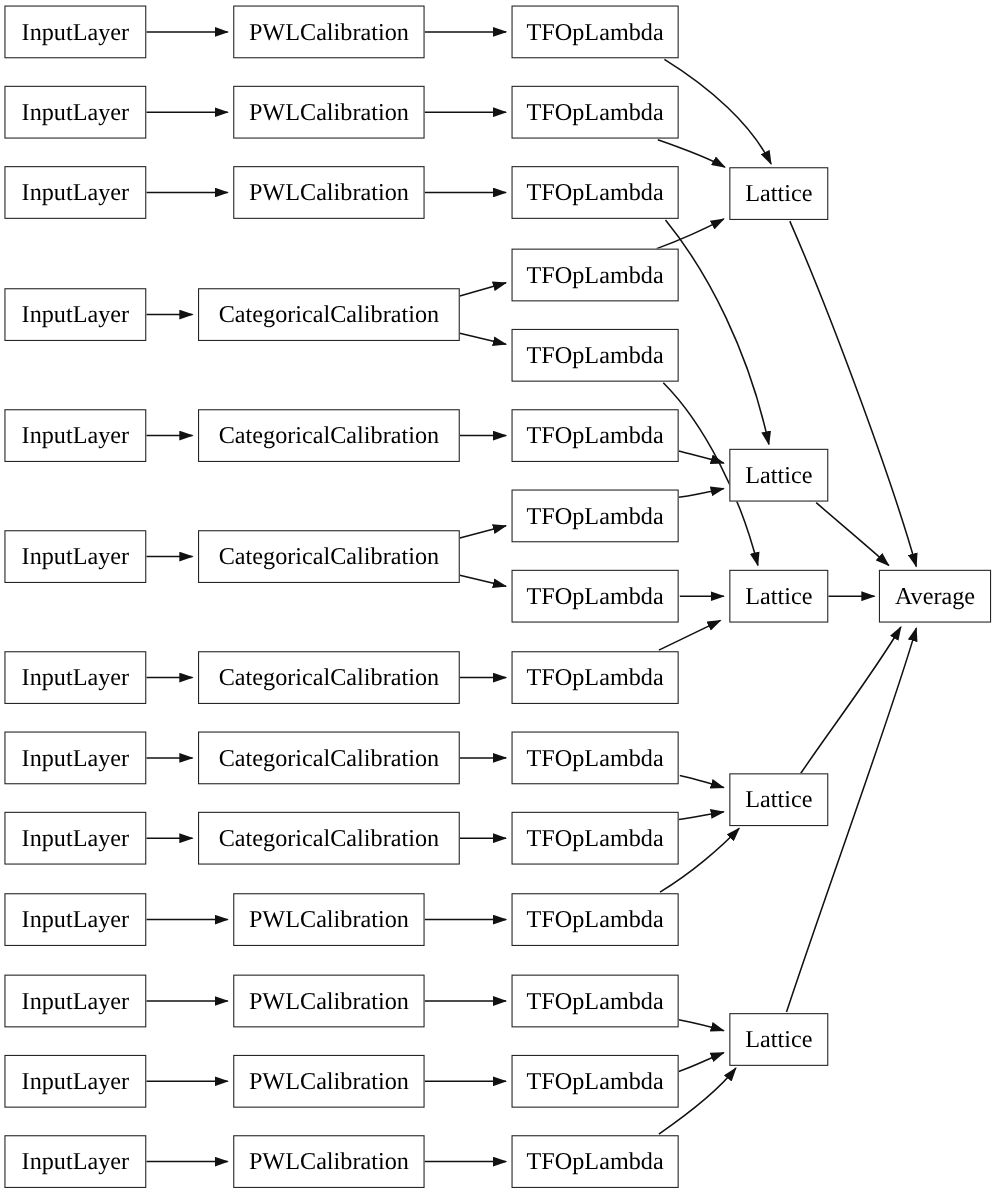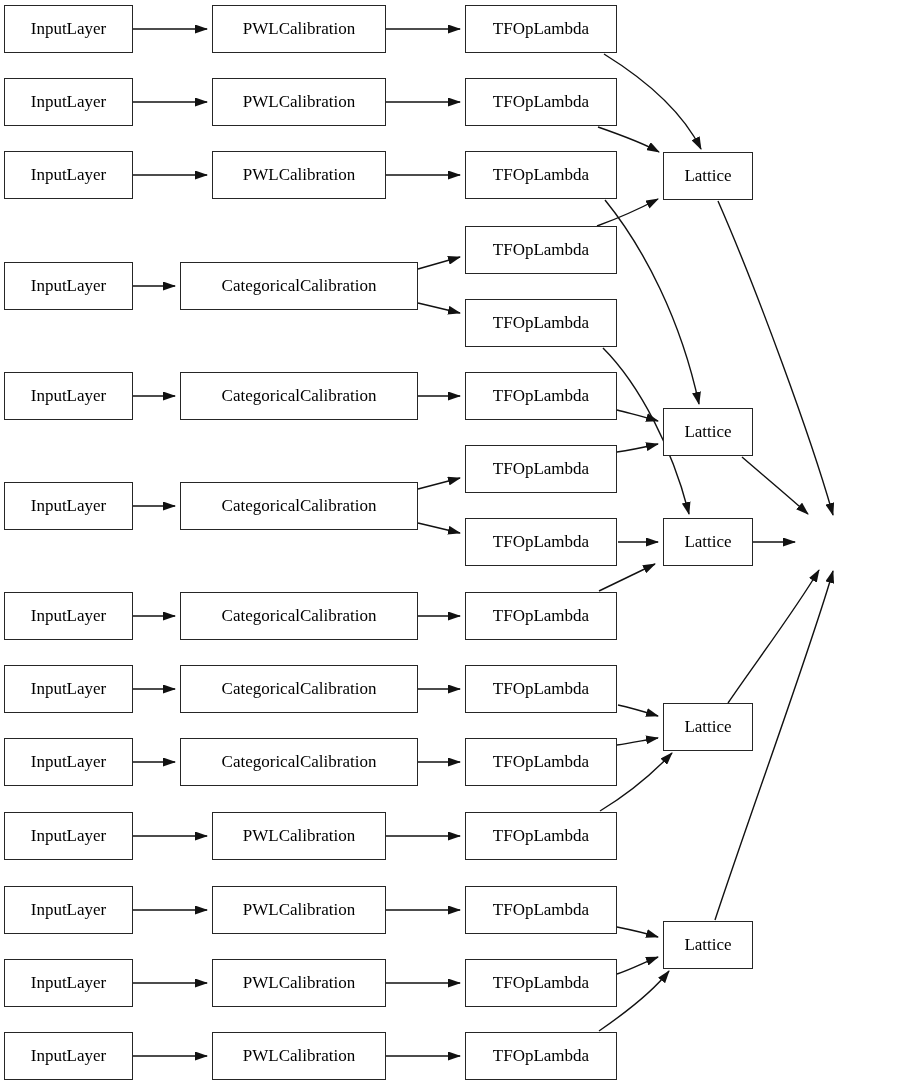--- a/index.html
+++ b/index.html
@@ -1,21 +1,21 @@
 <!DOCTYPE html>
 <html><head>
 <meta charset="utf-8">
 <style>
   html,body{margin:0;padding:0;background:#ffffff;}
   #canvas{position:relative;width:905px;height:1087px;background:#ffffff;overflow:hidden;
           font-family:"Liberation Serif","DejaVu Serif",serif;}
   #edges{position:absolute;left:0;top:0;width:905px;height:1087px;}
   .node{position:absolute;height:48px;box-sizing:border-box;background:#ffffff;
         border:1.5px solid #262626;display:flex;align-items:center;justify-content:center;
-        font-size:17px;color:#000;white-space:nowrap;}
+        font-size:22px;color:#000;white-space:nowrap;}
   .edge{stroke:#111;stroke-width:1.4;fill:none;}
 </style>
 </head>
 <body>
 
 <div id="canvas">
 
   <svg id="edges" width="905" height="1087" viewBox="0 0 905 1087" xmlns="http://www.w3.org/2000/svg">
     <defs>
       <marker id="arrow" viewBox="0 0 13 9" refX="12" refY="4.5" markerWidth="13" markerHeight="9" orient="auto" markerUnits="userSpaceOnUse">
@@ -120,14 +120,15 @@
   <div class="node" style="left:465px;top:886px;width:152px">TFOpLambda</div>
   <div class="node" style="left:465px;top:959px;width:152px">TFOpLambda</div>
   <div class="node" style="left:465px;top:1032px;width:152px">TFOpLambda</div>
 
   <div class="node" style="left:663px;top:152px;width:90px">Lattice</div>
   <div class="node" style="left:663px;top:408px;width:90px">Lattice</div>
   <div class="node" style="left:663px;top:518px;width:90px">Lattice</div>
   <div class="node" style="left:663px;top:703px;width:90px">Lattice</div>
   <div class="node" style="left:663px;top:921px;width:90px">Lattice</div>
 
+  <div class="node" style="left:799px;top:518px;width:102px">Average</div>
 
 </div>
 
 </body></html>

